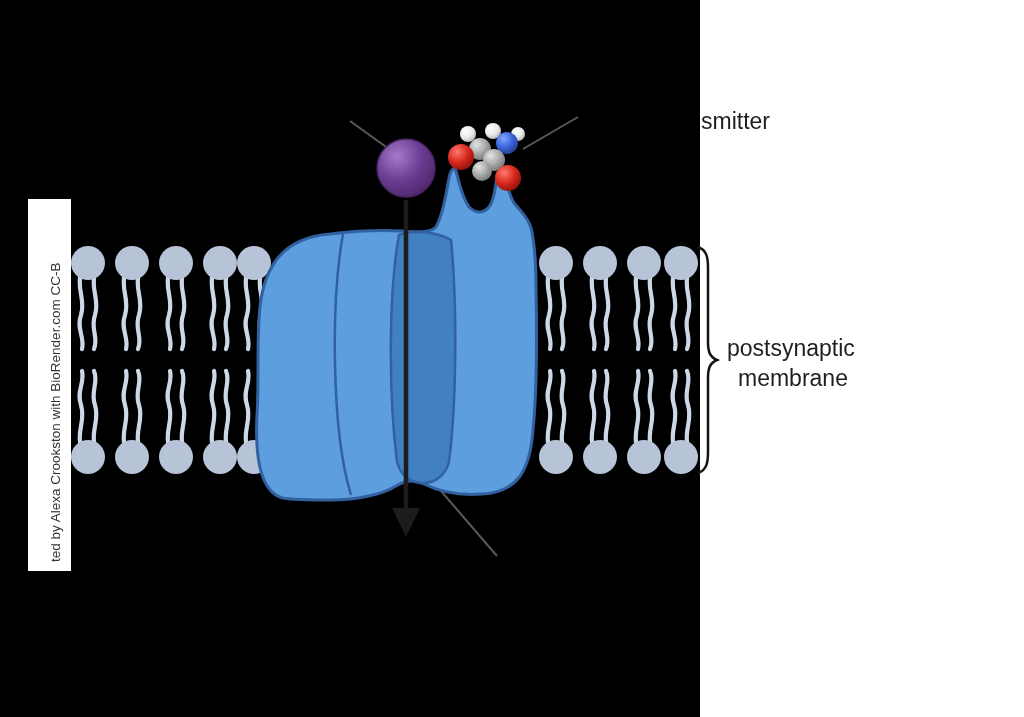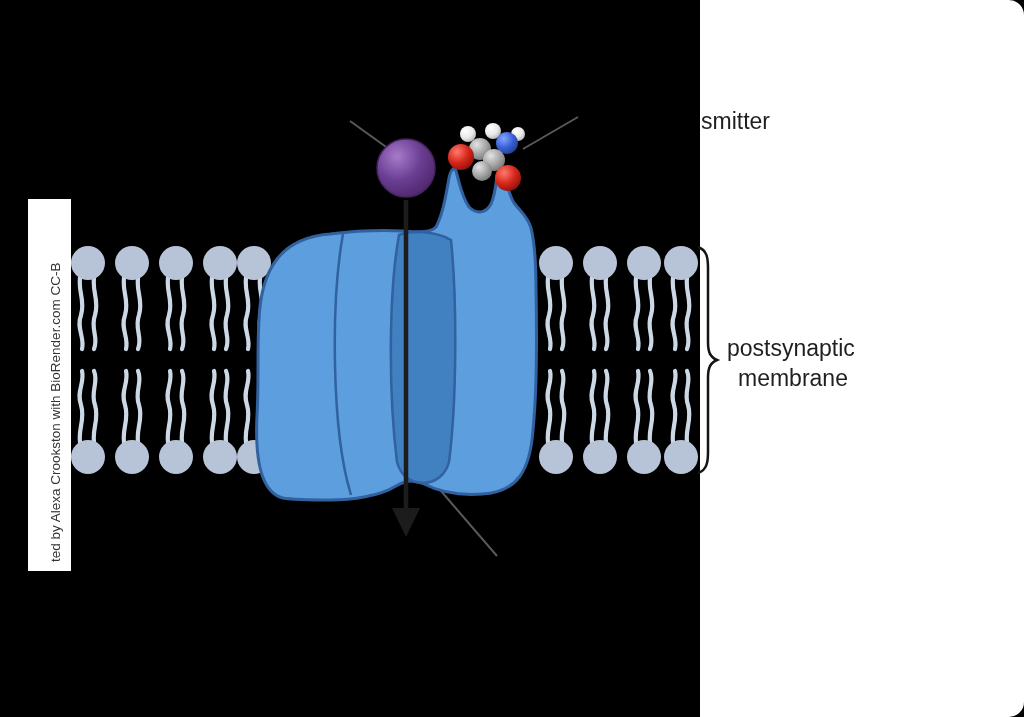--- a/index.html
+++ b/index.html
@@ -1,17 +1,17 @@
 <!DOCTYPE html>
 <html><head>
 <meta charset="utf-8">
 <style>
   html,body{margin:0;padding:0;background:#000;}
   .stage{position:relative;width:1024px;height:717px;background:#000;overflow:hidden;
-         font-family:"Liberation Sans", sans-serif;border-radius:15px;}
+         font-family:"Liberation Sans", sans-serif;}
   svg{display:block;}
   text{font-family:"Liberation Sans", sans-serif;}
   .label{font-size:23px;fill:#1f1f1f;}
   .attr-text{font-size:13.5px;fill:#333;}
 </style>
 </head>
 <body>
 
 <div class="stage">
 <svg width="1024" height="717" viewBox="0 0 1024 717">

